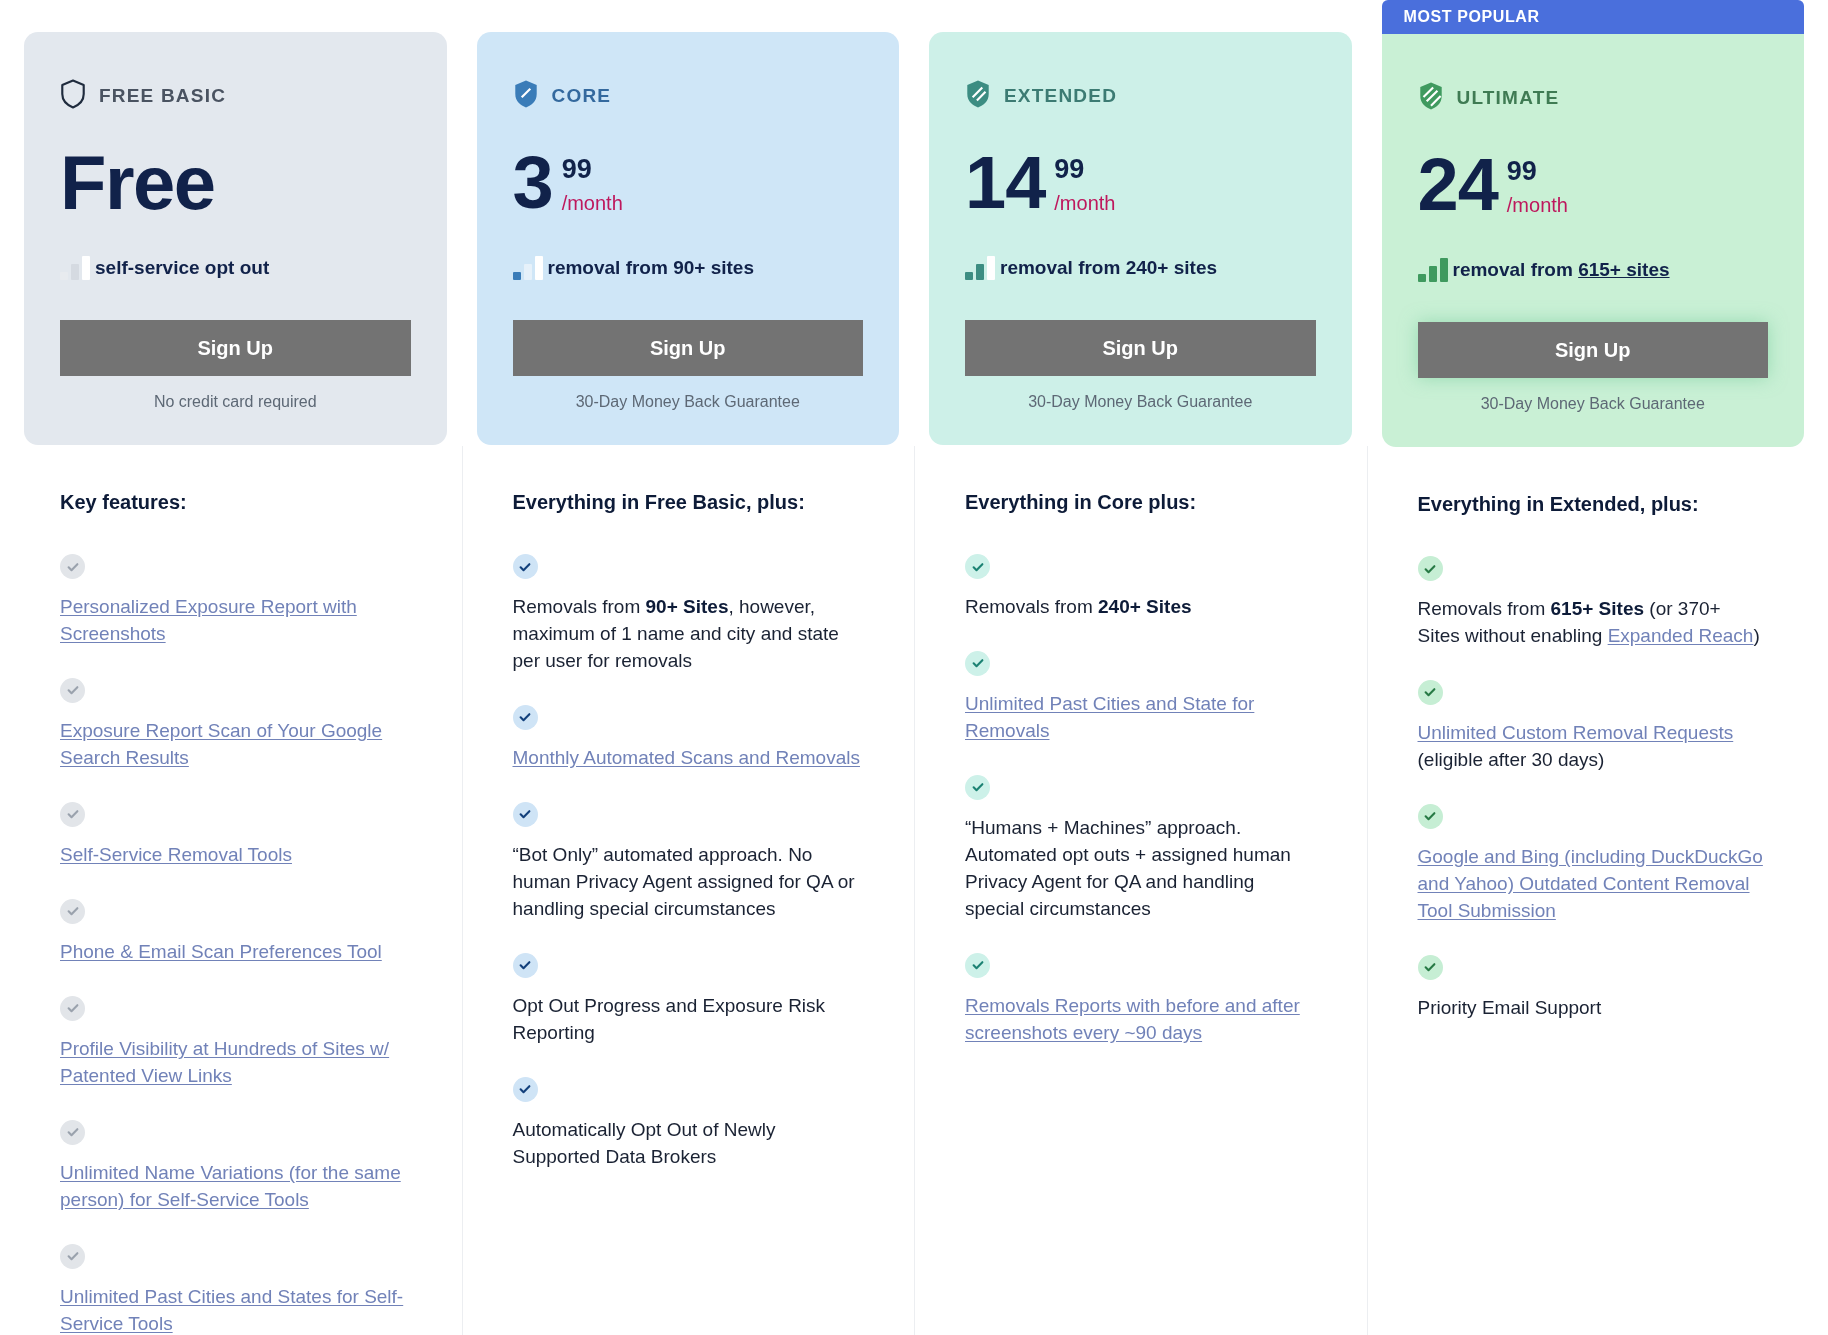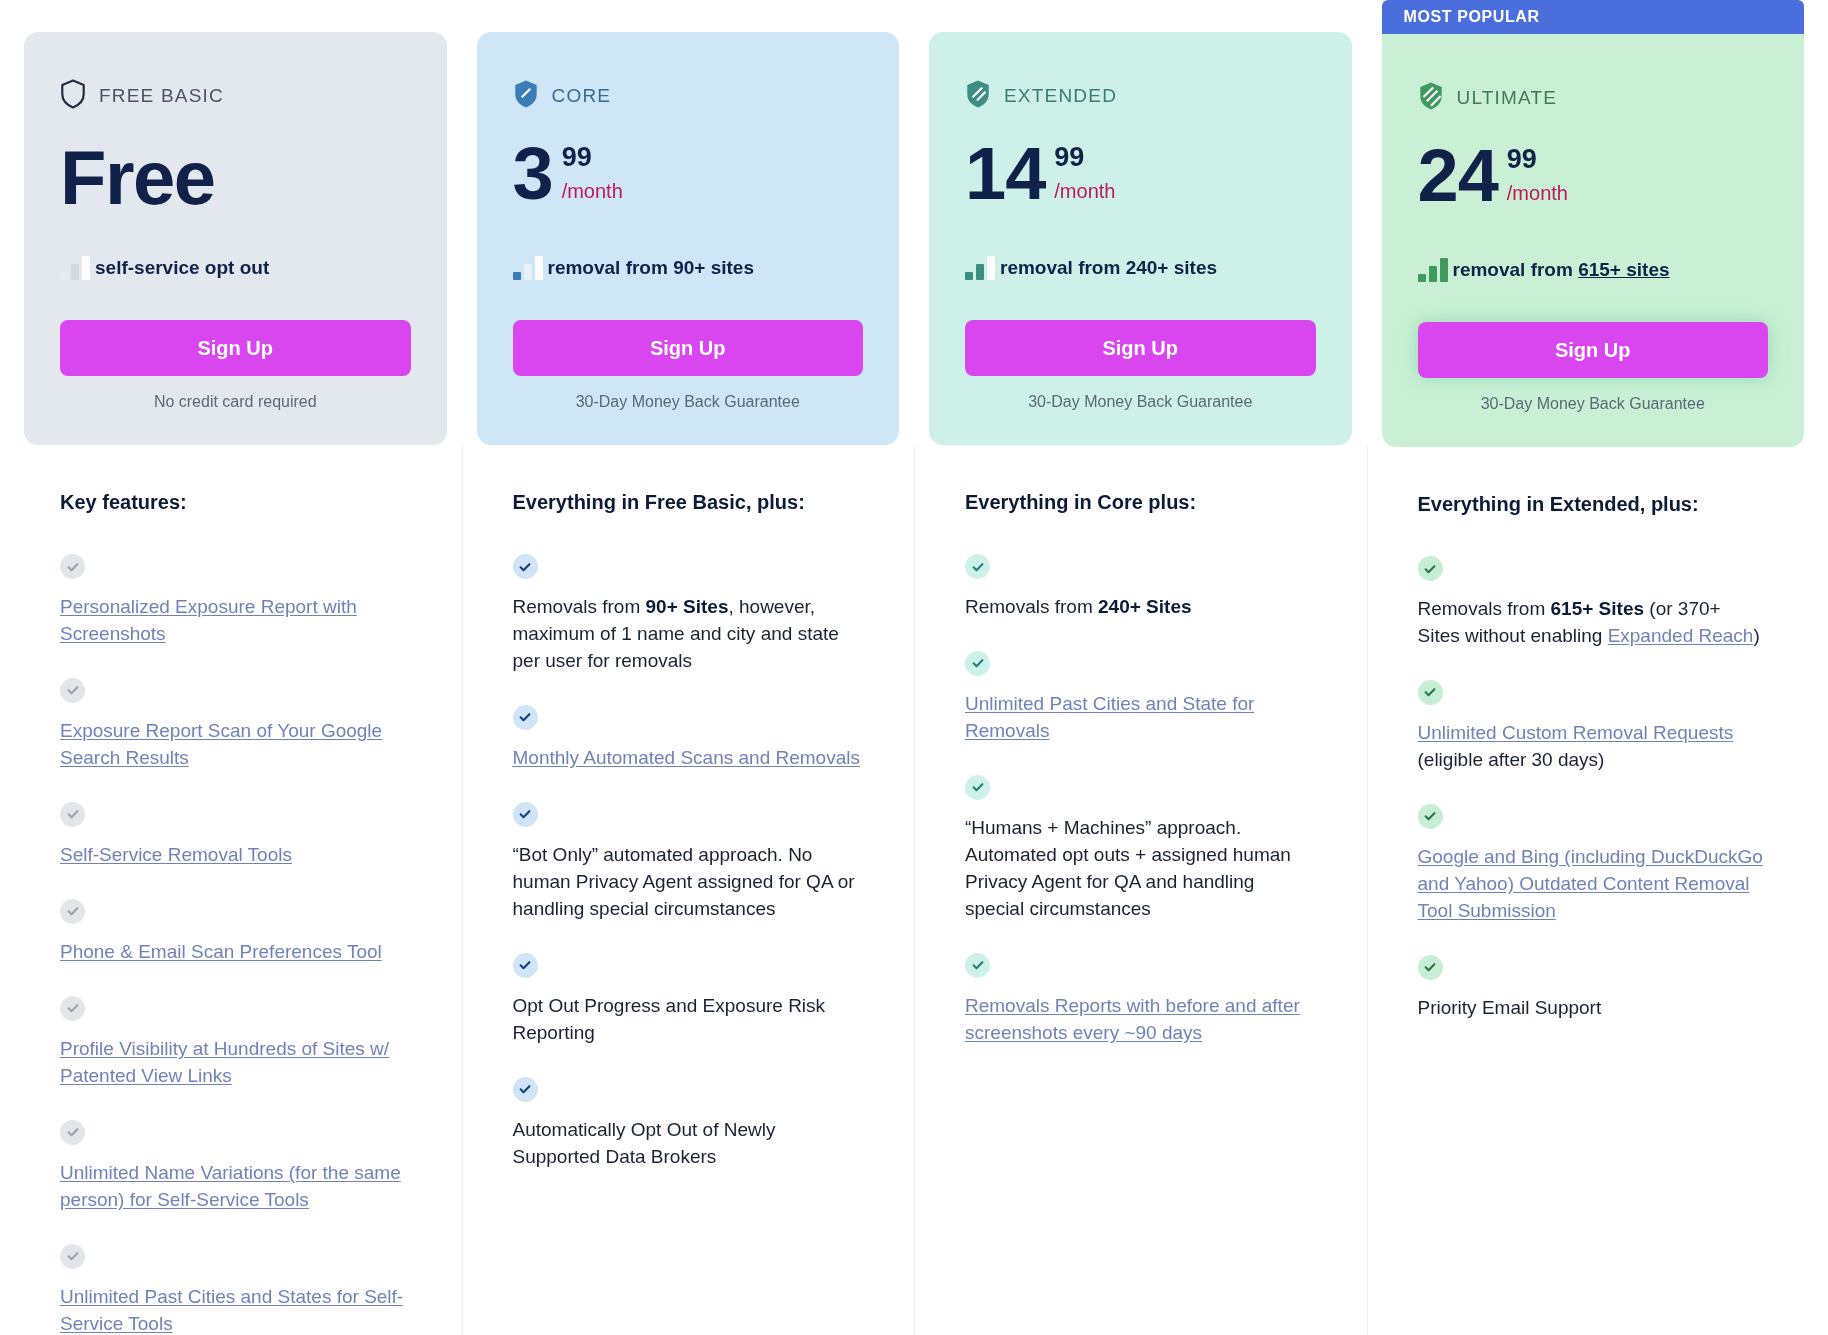--- a/index.html
+++ b/index.html
@@ -37,50 +37,50 @@
     min-height: 405px;
     display: flex; flex-direction: column;
   }
   .card.c0 { background: #e3e8ee; margin-top: 32px; }
   .card.c1 { background: #cfe6f7; margin-top: 32px; }
   .card.c2 { background: #cdf0e8; margin-top: 32px; }
   .card.c3 { background: #c9f0d5; margin-top: 34px; border-radius: 0 0 14px 14px; }
 
   .tier-row { display: flex; align-items: center; gap: 13px; height: 32px; }
   .tier-name {
-    font-size: 19px; font-weight: normal; letter-spacing: 1.2px;
+    font-size: 19px; font-weight: bold; letter-spacing: 1.2px;
   }
   .c0 .tier-name { color: #4a5361; }
   .c1 .tier-name { color: #34699e; }
   .c2 .tier-name { color: #3c7b73; }
   .c3 .tier-name { color: #3f7b53; }
 
-  .price-wrap { display: flex; align-items: flex-start; margin-top: 28px; height: 86px; }
+  .price-wrap { display: flex; align-items: center; margin-top: 28px; height: 86px; }
   .price-main {
     font-size: 74px; font-weight: bold; color: #11224a; line-height: .92;
     letter-spacing: -1px;
   }
   .price-free { font-size: 76px; font-weight: bold; color: #11224a; line-height: 1; letter-spacing: -1.5px;}
   .price-side { margin-left: 9px; margin-top: 4px; }
   .price-cents { font-size: 27px; font-weight: bold; color: #11224a; line-height: 1; }
   .price-period { font-size: 20px; color: #be185d; margin-top: 9px; }
 
   .bars-row { display: flex; align-items: center; gap: 5px; margin-top: 30px; }
   .bars { display: flex; align-items: flex-end; gap: 3px; height: 24px; }
   .bars i { display: block; width: 8px; border-radius: 1px; }
   .bars i:nth-child(1) { height: 8px; }
   .bars i:nth-child(2) { height: 16px; }
   .bars i:nth-child(3) { height: 24px; }
   .bars-label { font-size: 19px; font-weight: bold; color: #11224a; }
   .bars-label u { text-decoration: underline; }
 
   .signup {
     margin-top: 40px;
-    background: #d946ef; color: #ffffff;
-    border: none; border-radius: 8px;
+    background: #737373; color: #ffffff;
+    border: none; border-radius: 0;
     height: 56px; width: 100%;
     font-family: inherit; font-size: 20px; font-weight: bold;
     cursor: pointer;
   }
   .c3 .signup { box-shadow: 0 0 18px rgba(110,200,150,.55); }
   .subnote {
     margin-top: 17px; text-align: center;
     font-size: 16px; color: #5d6875;
   }
 

